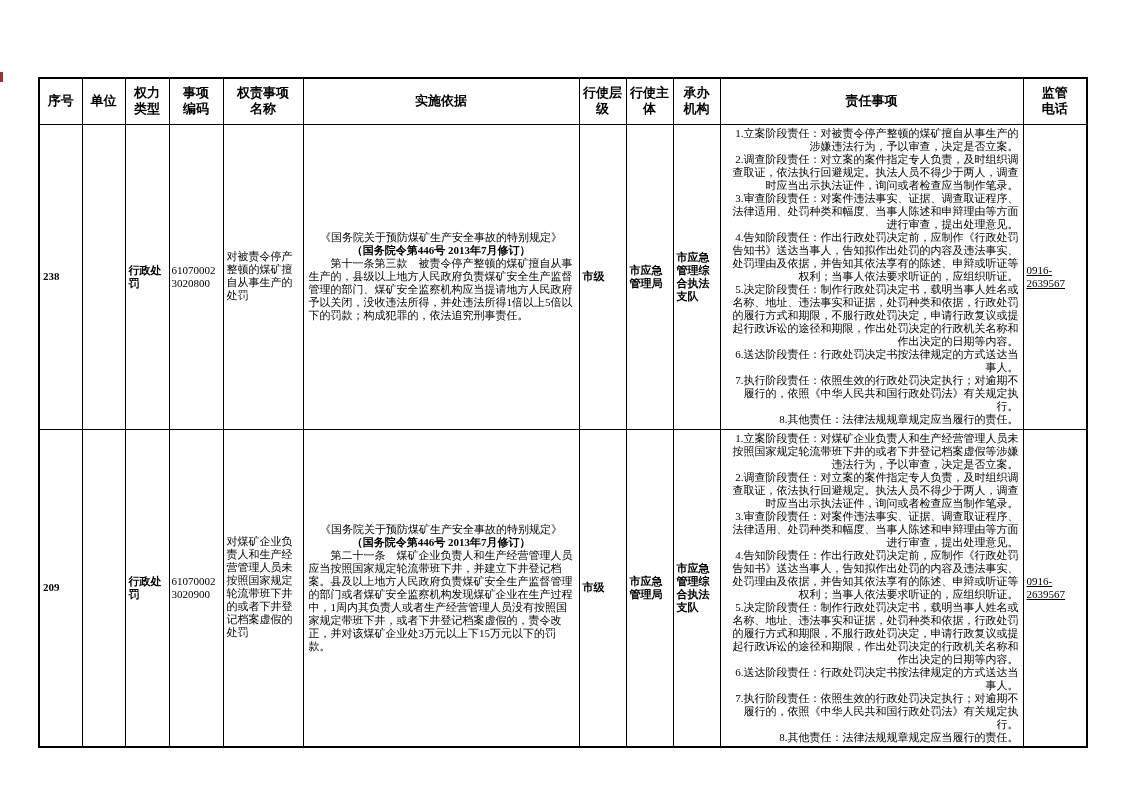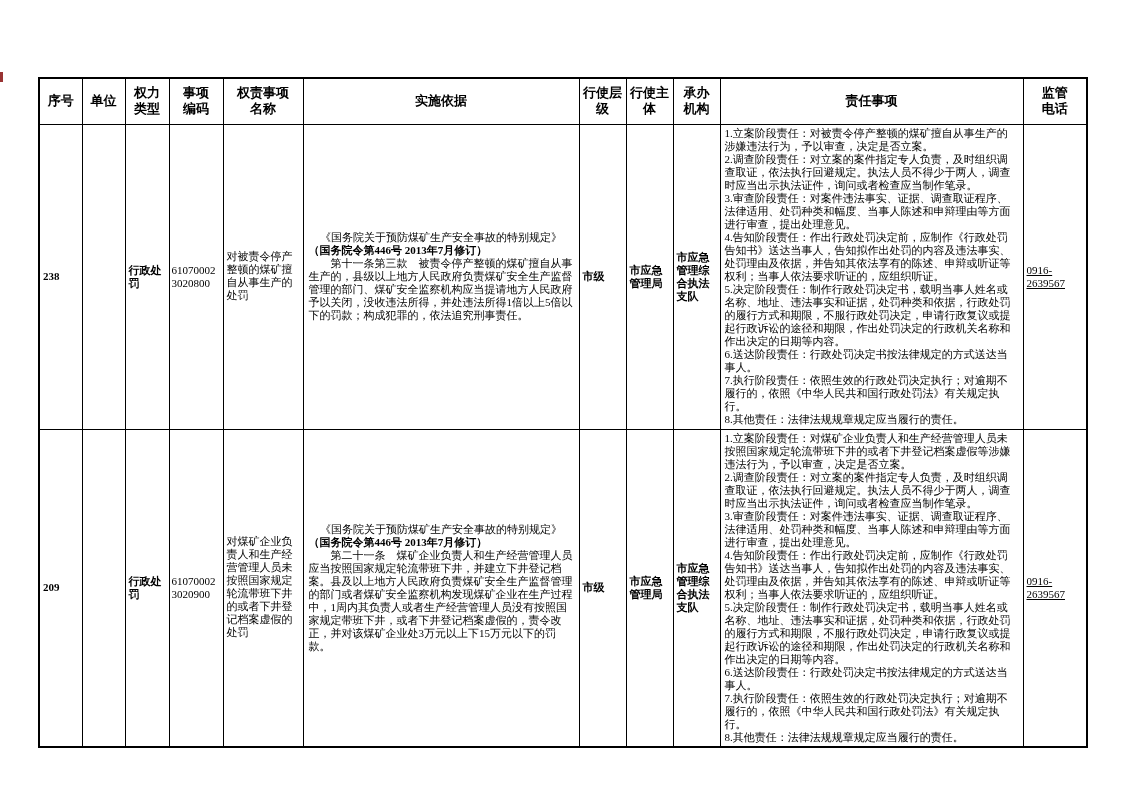--- a/index.html
+++ b/index.html
@@ -17,23 +17,23 @@
   th{
     font-size:13px;font-weight:bold;line-height:16px;text-align:center;
     white-space:pre-line;padding:1px;
   }
   td{font-size:11px;line-height:13px;padding:1px 3px;}
   td.center{text-align:left;font-weight:bold;}
   td.code-cell{text-align:left;white-space:pre-line;word-break:break-all;padding:1px 2px;}
   td.name-cell{text-align:left;font-family:Liberation Mono, monospace;}
   td.basis-cell{text-align:left;padding:2px 5px;}
   .law-title{font-weight:normal;text-align:center;}
-  .law-sub{font-weight:bold;text-align:left;}
+  .law-sub{font-weight:bold;text-align:center;}
   .law-body{text-indent:2em;}
-  td.duties-cell{text-align:left;white-space:pre-line;padding:2px 4px;}
+  td.duties-cell{text-align:right;white-space:pre-line;padding:2px 4px;}
   td.phone-cell{text-align:left;text-decoration:underline;}
 </style>
 </head>
 <body>
 
 <div class="scan-artifact"></div>
 
 <table class="power-table">
   <colgroup>
     <col style="width:43px">

